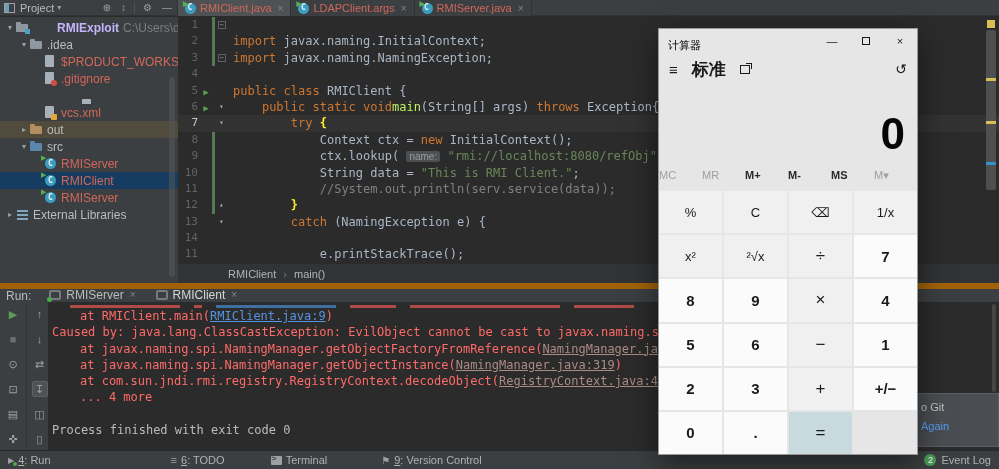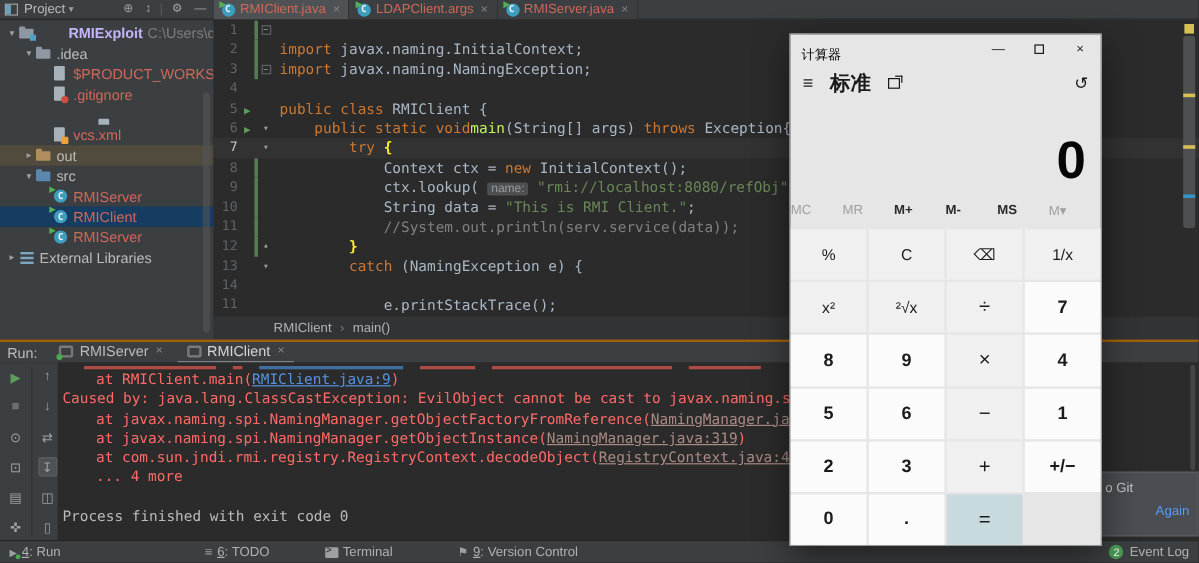--- a/index.html
+++ b/index.html
@@ -63,21 +63,21 @@
   .tk-m { color:#bef264; } .tk-b { color:#ffef28; font-weight:bold; }
   .tk-h { background:#4c5052; color:#9a9a9a; border-radius:2px; padding:0 3px; font-size:10px; font-family:"Liberation Sans",sans-serif; }
   #stripe { position:absolute; right:2px; top:0; width:12px; height:246px; }
   #stripe .sq { position:absolute; left:2px; top:3px; width:8px; height:8px; background:#d6bf55; }
   #stripe .thumb { position:absolute; left:1px; top:13px; width:10px; height:160px; background:#4d4f51; border-radius:2px; }
   #stripe .mk { position:absolute; left:1px; width:10px; height:3px; }
   
   #breadcrumb { position:absolute; left:178px; top:263px; width:821px; height:20px; background:#313335; border-top:1px solid #2b2b2b; display:flex; align-items:center; padding-left:50px; font-size:11px; color:#b0b3b8; }
   #breadcrumb .bsep { margin:0 7px; color:#7d7d7d; }
   
-  #runtabs { position:absolute; left:0; top:283px; width:999px; height:19px; background:#3c3f41; border-top:2px solid #a16207; display:flex; align-items:center; }
+  #runtabs { position:absolute; left:0; top:283px; width:999px; height:19px; background:#3c3f41; border-top:6px solid #a16207; display:flex; align-items:center; }
   #runtabs .rlabel { margin:0 10px 0 6px; color:#bbbbbb; }
   .rtab { display:flex; align-items:center; height:19px; padding:0 8px; margin-right:4px; color:#bbbbbb; border-bottom:2px solid transparent; }
   .rtab.active { border-bottom:2px solid #8f9295; color:#d5d5d5; }
   .rtab .tico2 { position:relative; width:12px; height:10px; background:#787b7d; border-radius:2px; margin-right:5px; }
   .rtab .tico2:after { content:""; position:absolute; left:2px; top:2px; right:2px; bottom:2px; background:#3c3f41; }
   .rtab .tico2 .dot { position:absolute; left:-2px; bottom:-2px; width:5px; height:5px; border-radius:50%; background:#4cab4f; z-index:2; }
   .rtab .x { margin-left:6px; color:#848688; font-size:10px; }
   #runtabs .rt-right { margin-left:auto; margin-right:88px; display:flex; gap:10px; color:#9da0a2; font-size:11px; }
   #runbody { position:absolute; left:0; top:302px; width:999px; height:148px; background:#3c3f41; }
   .rtool { position:absolute; top:4px; width:22px; display:flex; flex-direction:column; align-items:center; gap:9px; }
@@ -105,21 +105,21 @@
   .s-run-ic .gd { position:absolute; right:-3px; bottom:-1px; width:4px; height:4px; border-radius:50%; background:#4cab4f; }
   .s-term-ic { width:11px; height:9px; background:#9da0a2; border-radius:1px; position:relative; }
   .s-term-ic:after { content:">"; position:absolute; left:1px; top:-2px; color:#3c3f41; font-size:8px; font-weight:bold; }
   .s-list-ic { color:#9da0a2; font-size:11px; }
   .s-flag-ic { color:#9da0a2; font-size:10px; }
   #eventlog { margin-left:auto; display:flex; align-items:center; gap:5px; padding-right:8px; }
   #eventlog .badge { width:12px; height:12px; border-radius:50%; background:#499c54; color:#fff; font-size:9px; display:flex; align-items:center; justify-content:center; }
   
   #notif { position:absolute; left:905px; top:393px; width:94px; height:54px; background:#4a4d51; border:1px solid #5b5e62; z-index:5; padding:7px 4px 0 15px; font-size:11px; }
   #notif .n1 { color:#c5c5c5; }
-  #notif .n2 { color:#589df6; margin-top:7px;margin-left:42px; }
+  #notif .n2 { color:#589df6; margin-top:7px; }
   
   #calc { position:absolute; left:658px; top:28px; width:260px; height:427px; background:#e6e6e6; z-index:20; border:1px solid #999; box-shadow:0 10px 28px rgba(0,0,0,.5); display:flex; flex-direction:column; color:#1a1a1a; }
   #calc-title { height:24px; display:flex; align-items:flex-end; padding-left:9px; font-size:11px; color:#000; }
   #calc-title .tl { flex:1; }
   #calc-title .wbtn { width:34px; height:24px; display:flex; align-items:center; justify-content:center; color:#1a1a1a; font-size:11px; }
   #calc-title .maxsq { width:8px; height:8px; border:1px solid #1a1a1a; }
   #calc-nav { height:32px; display:flex; align-items:center; padding:0 10px; }
   #calc-nav .burger { font-size:15px; margin-right:14px; }
   #calc-nav .mode { font-size:17px; font-weight:bold; }
   #calc-nav .kot { width:10px; height:9px; border:1px solid #1a1a1a; margin-left:14px; position:relative; }

